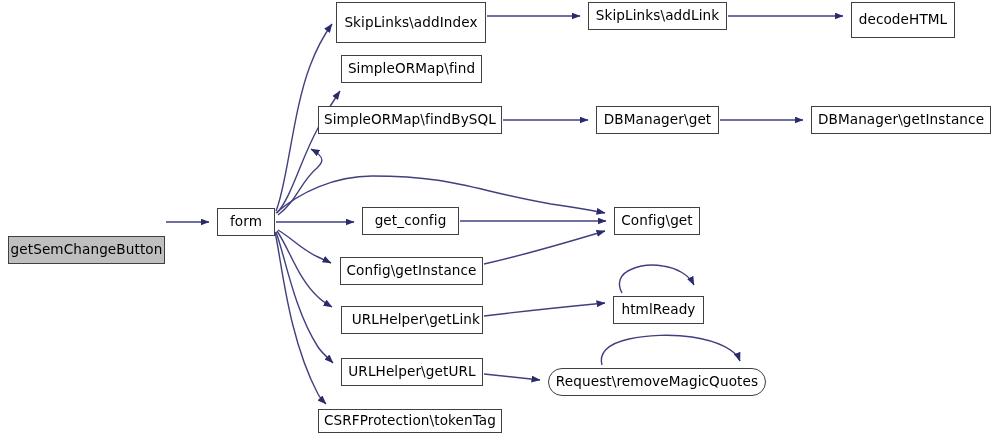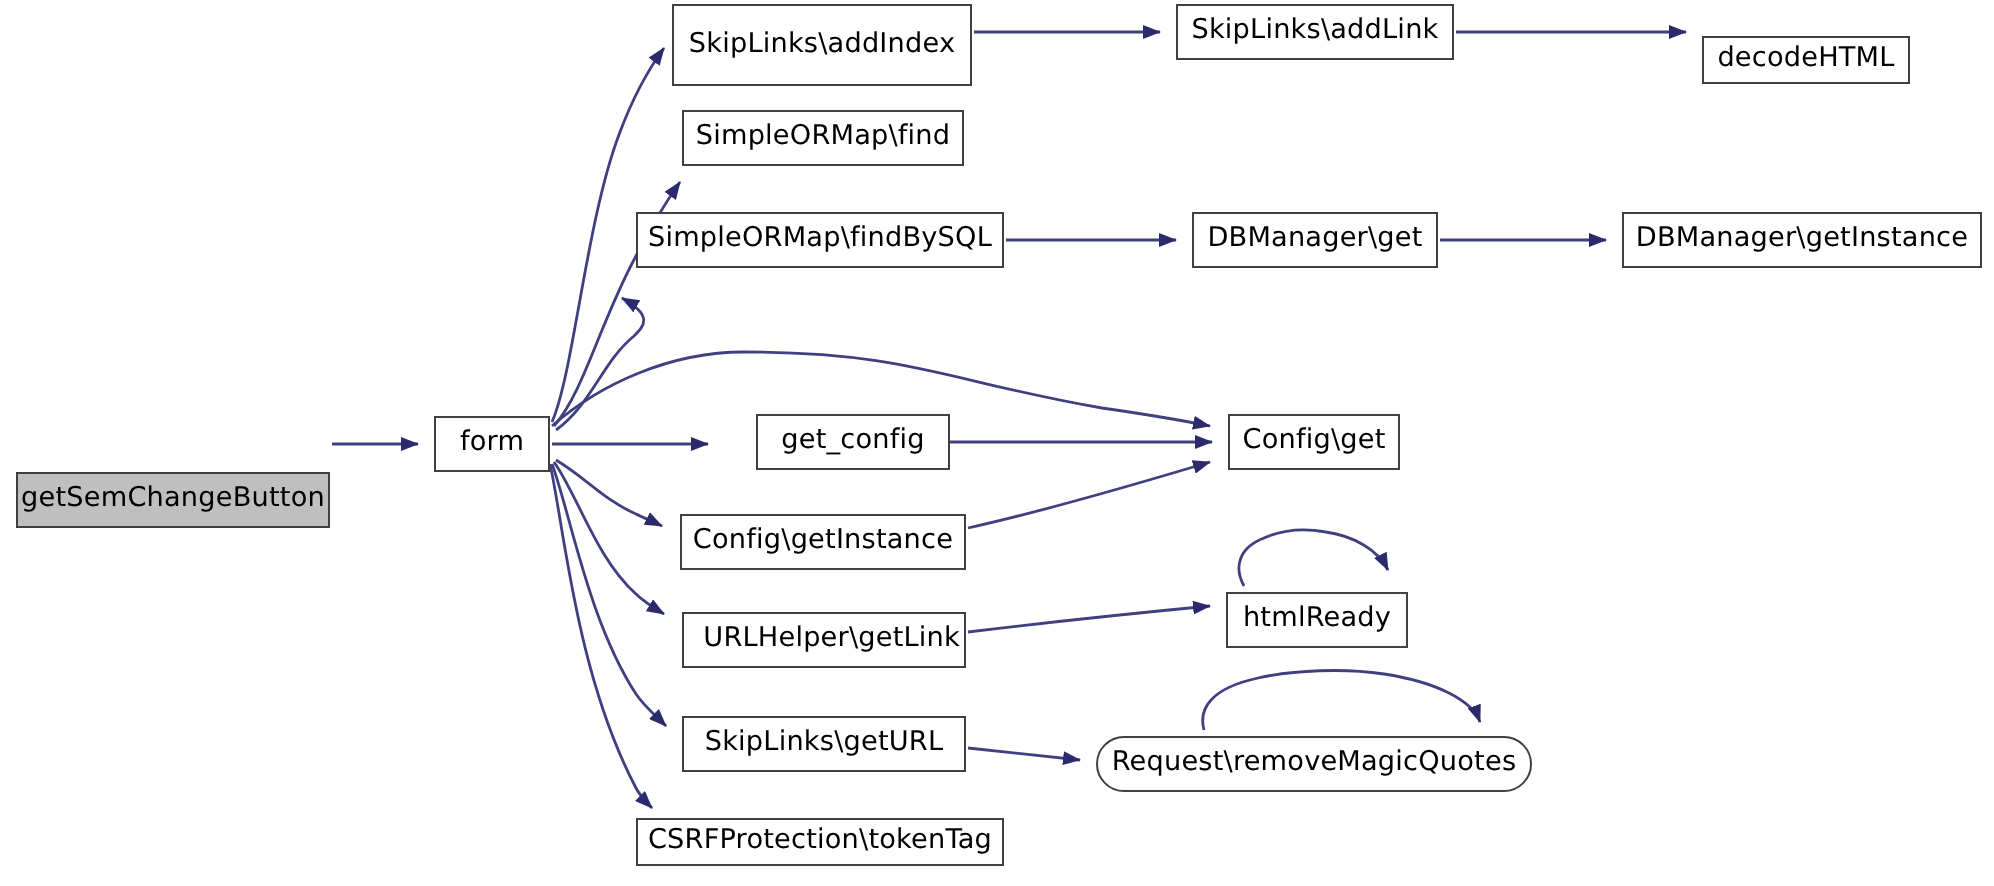--- a/index.html
+++ b/index.html
@@ -85,52 +85,52 @@
       </div>
       <div class="node" style="left: 217px; top: 208px; width: 58px; height: 28px;">
         <span class="node-label">form</span>
       </div>
       <div class="node" style="left: 336px; top: 2px; width: 150px; height: 41px;">
         <span class="node-label">SkipLinks\addIndex</span>
       </div>
       <div class="node" style="left: 588px; top: 2px; width: 139px; height: 28px;">
         <span class="node-label">SkipLinks\addLink</span>
       </div>
-      <div class="node" style="left: 851px; top: 18px; width: 104px; height: 24px;">
+      <div class="node" style="left: 851px; top: 2px; width: 104px; height: 36px;">
         <span class="node-label">decodeHTML</span>
       </div>
       <div class="node" style="left: 341px; top: 55px; width: 141px; height: 28px;">
         <span class="node-label">SimpleORMap\find</span>
       </div>
       <div class="node" style="left: 318px; top: 106px; width: 184px; height: 28px;">
         <span class="node-label">SimpleORMap\findBySQL</span>
       </div>
       <div class="node" style="left: 596px; top: 106px; width: 123px; height: 28px; align-items: center;">
         <span class="node-label">DBManager\get</span>
       </div>
       <div class="node" style="left: 811px; top: 106px; width: 180px; height: 28px;">
         <span class="node-label">DBManager\getInstance</span>
       </div>
-      <div class="node" style="left: 362px; top: 207px; width: 97px; height: 28px; margin-left: 16px;">
+      <div class="node" style="left: 362px; top: 207px; width: 97px; height: 28px;">
         <span class="node-label">get_config</span>
       </div>
       <div class="node" style="left: 614px; top: 207px; width: 86px; height: 28px;">
         <span class="node-label">Config\get</span>
       </div>
       <div class="node" style="left: 340px; top: 257px; width: 143px; height: 28px;">
         <span class="node-label">Config\getInstance</span>
       </div>
       <div class="node" style="left: 613px; top: 296px; width: 91px; height: 28px;">
         <span class="node-label">htmlReady</span>
       </div>
       <div class="node" style="left: 341px; top: 306px; width: 142px; height: 28px; justify-content: flex-end;">
         <span class="node-label">URLHelper\getLink</span>
       </div>
       <div class="node" style="left: 341px; top: 358px; width: 142px; height: 28px;">
-        <span class="node-label">SkipLinks\getURL</span>
+        <span class="node-label">URLHelper\getURL</span>
       </div>
       <div class="node" style="left: 548px; top: 368px; width: 218px; height: 28px; border-radius: 14px;">
         <span class="node-label">Request\removeMagicQuotes</span>
       </div>
       <div class="node" style="left: 318px; top: 409px; width: 184px; height: 24px;">
         <span class="node-label">CSRFProtection\tokenTag</span>
       </div>
     </div>
 </div>
 

